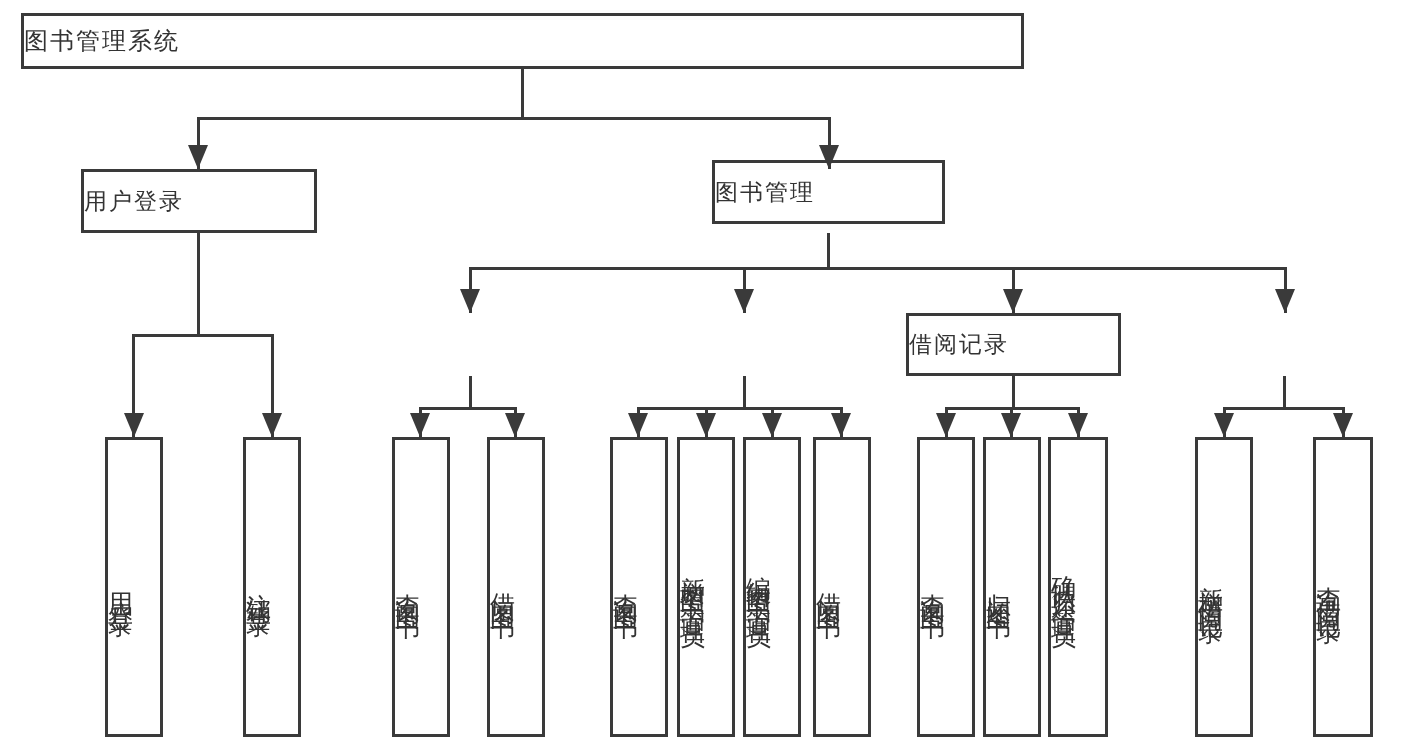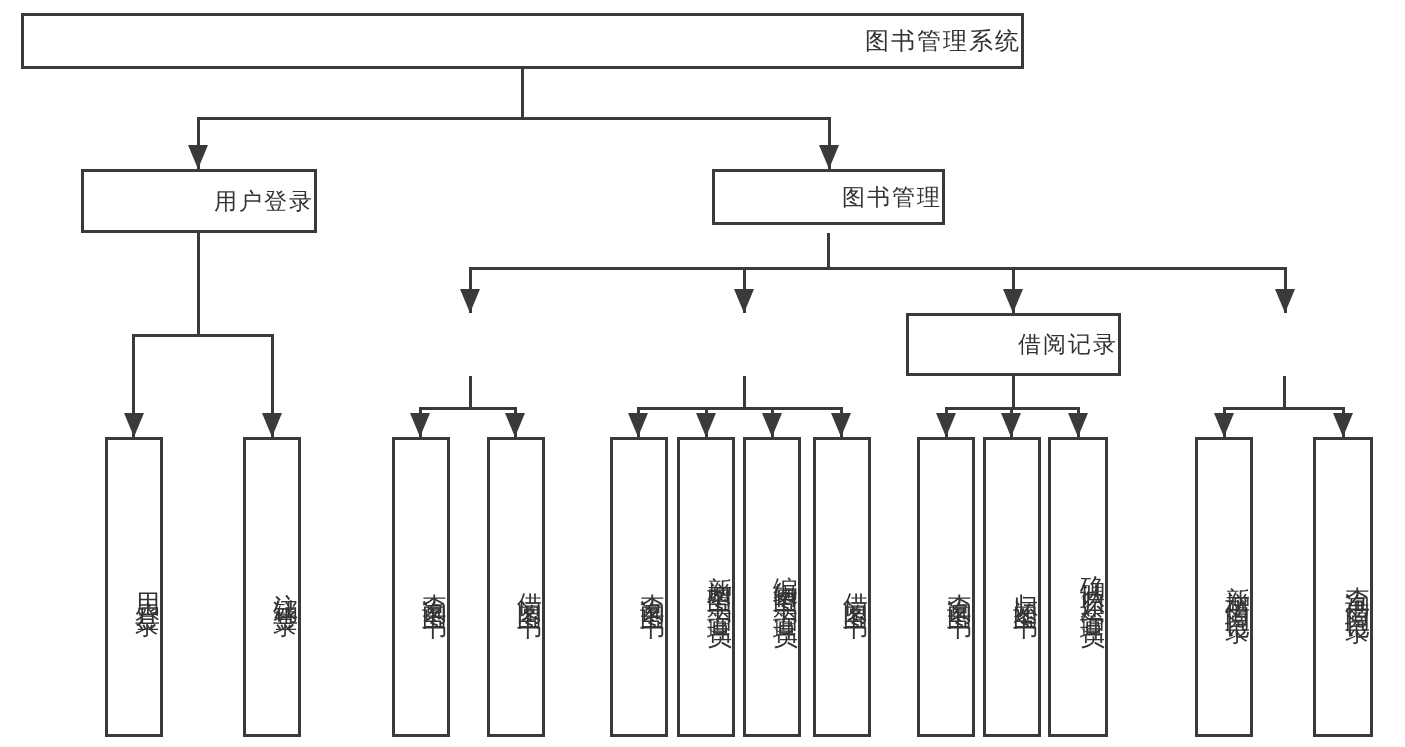--- a/index.html
+++ b/index.html
@@ -12,21 +12,21 @@
     font-family: "DejaVu Sans", "Liberation Sans", sans-serif;
     color: #333333;
     overflow: hidden;
   }
   .box {
     position: absolute;
     background: #ffffff;
     border: 3px solid #3a3a3a;
     display: flex;
     align-items: center;
-    justify-content: flex-end;
+    justify-content: flex-start;
   }
   .h-label {
     font-size: 23px;
     letter-spacing: 2px;
     white-space: nowrap;
   }
   .root-label { font-size: 24px; }
   .leaf {
     top: 437px;
     width: 58px;
@@ -67,21 +67,21 @@
 
 <div class="canvas">
 
   <div class="box" style="left:21px;top:13px;width:1003px;height:56px">
     <span class="h-label root-label">图书管理系统</span>
   </div>
 
   <div class="box" style="left:81px;top:169px;width:236px;height:64px">
     <span class="h-label">用户登录</span>
   </div>
-  <div class="box" style="left:712px;top:169px;width:233px;height:56px">
+  <div class="box" style="left:712px;top:160px;width:233px;height:64px">
     <span class="h-label">图书管理</span>
   </div>
 
   <div class="box" style="left:906px;top:313px;width:215px;height:63px">
     <span class="h-label">借阅记录</span>
   </div>
 
   <div class="box leaf" style="left:105px">
     <span class="v-label">用户登录</span>
   </div>

